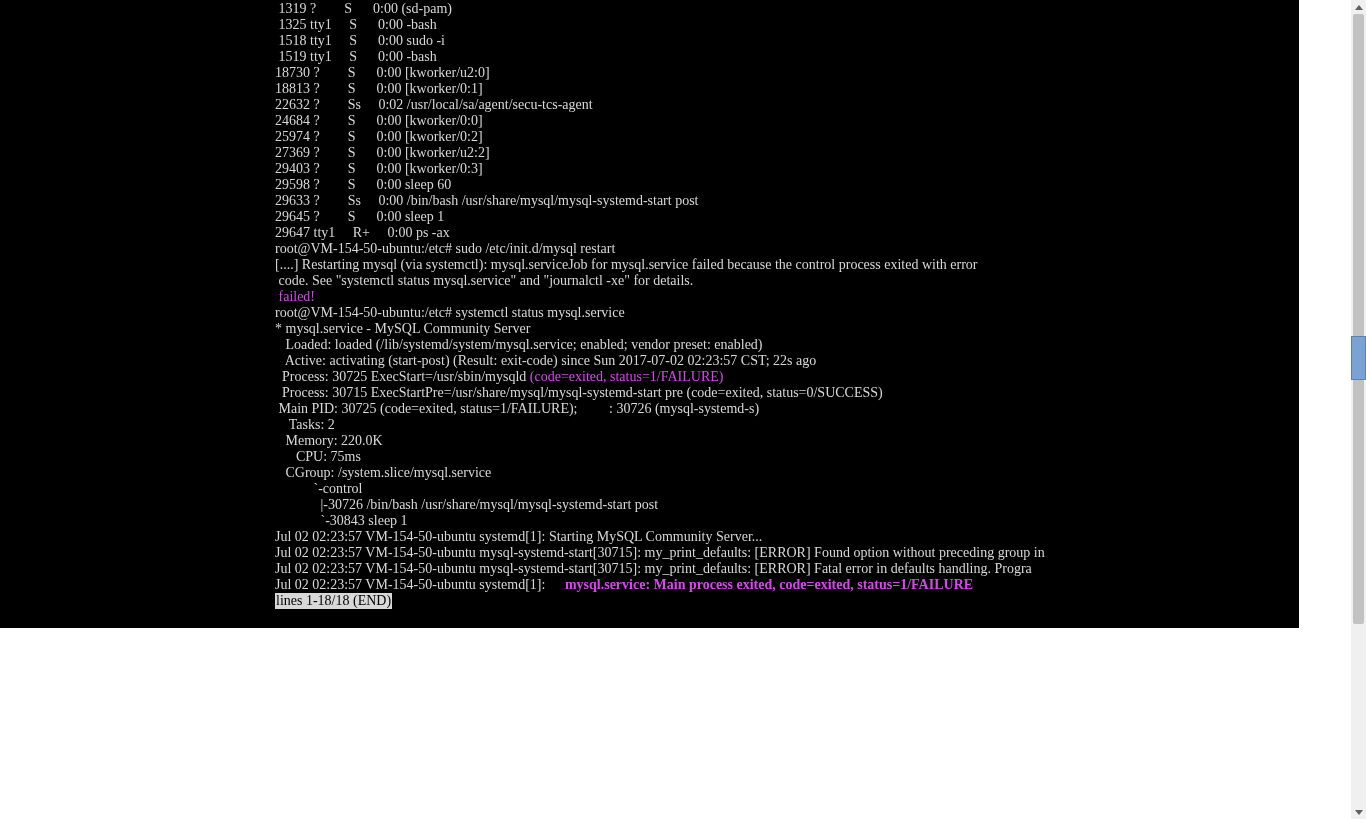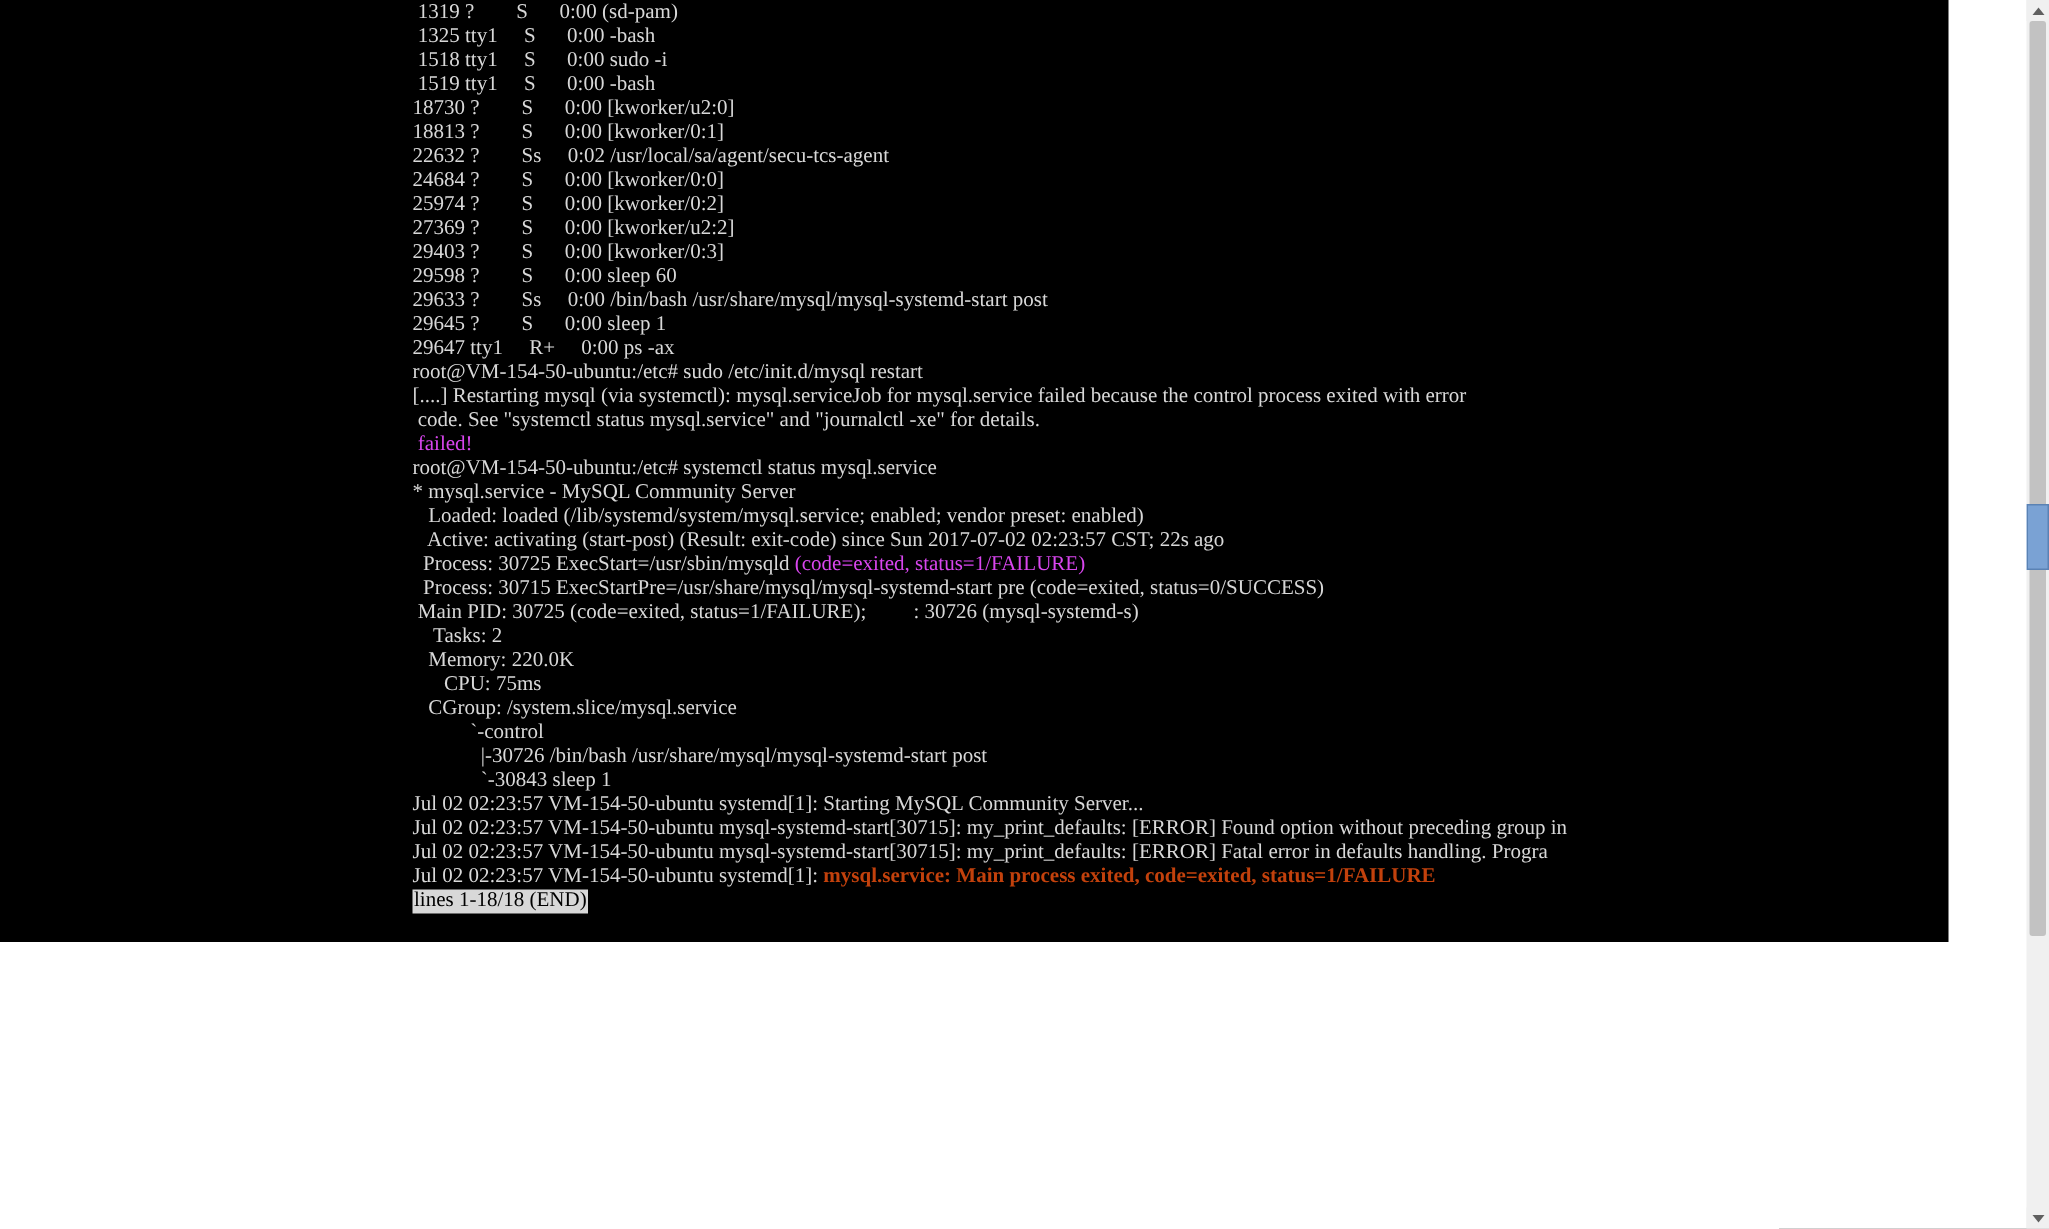--- a/index.html
+++ b/index.html
@@ -27,21 +27,21 @@
     font-size: 14px;
     line-height: 16px;
     padding-left: 275px;
     padding-top: 1px;
     white-space: pre;
     overflow: hidden;
     font-family: Liberation Serif, serif;
   }
   .line { white-space: pre; }
   .red { color: #d946ef; }
-  .boldwhite { color: #c2410c; font-weight: bold; }
+  .boldwhite { color: #d946ef; font-weight: bold; margin-left: 16px; }
   .inv {
     background: #d8d8d8;
     color: #000000;
     display: inline-block;
     padding: 0 1px;
     text-align: right;
   }
   .scrollbar {
     position: absolute;
     top: 0;

